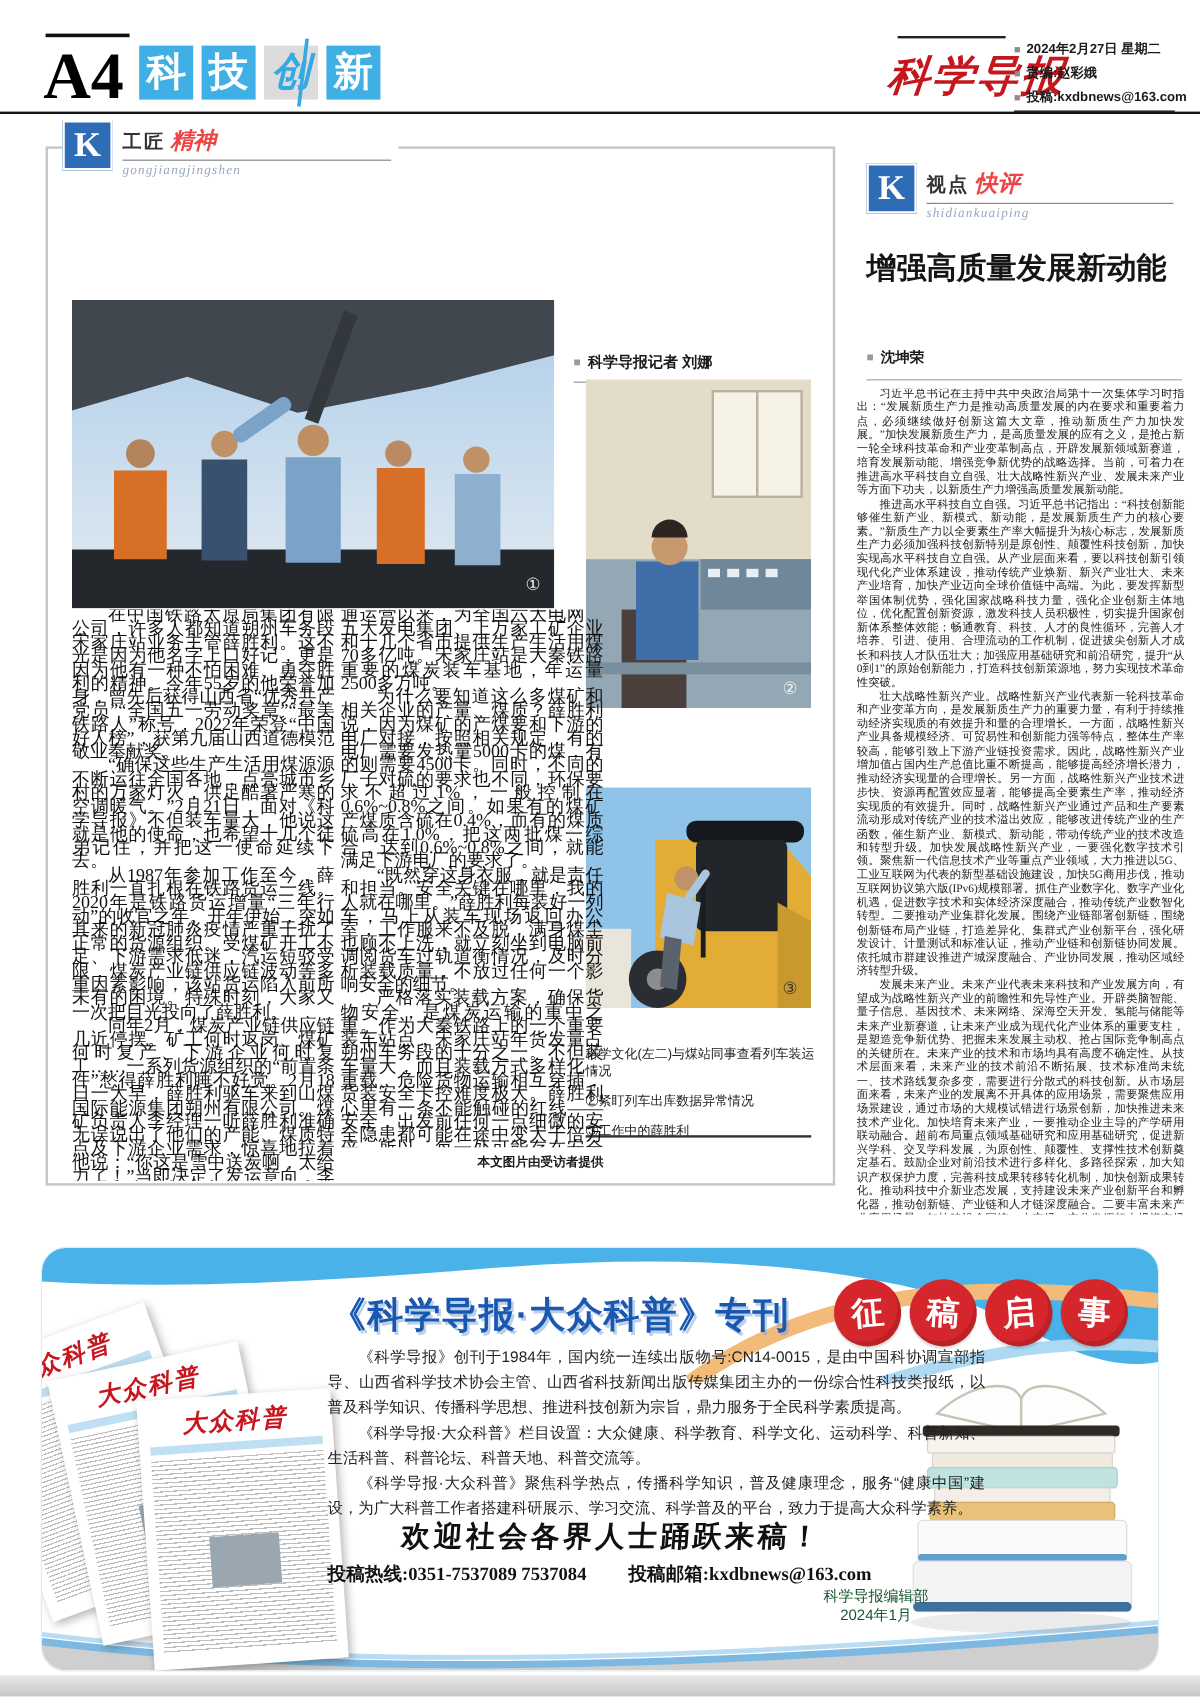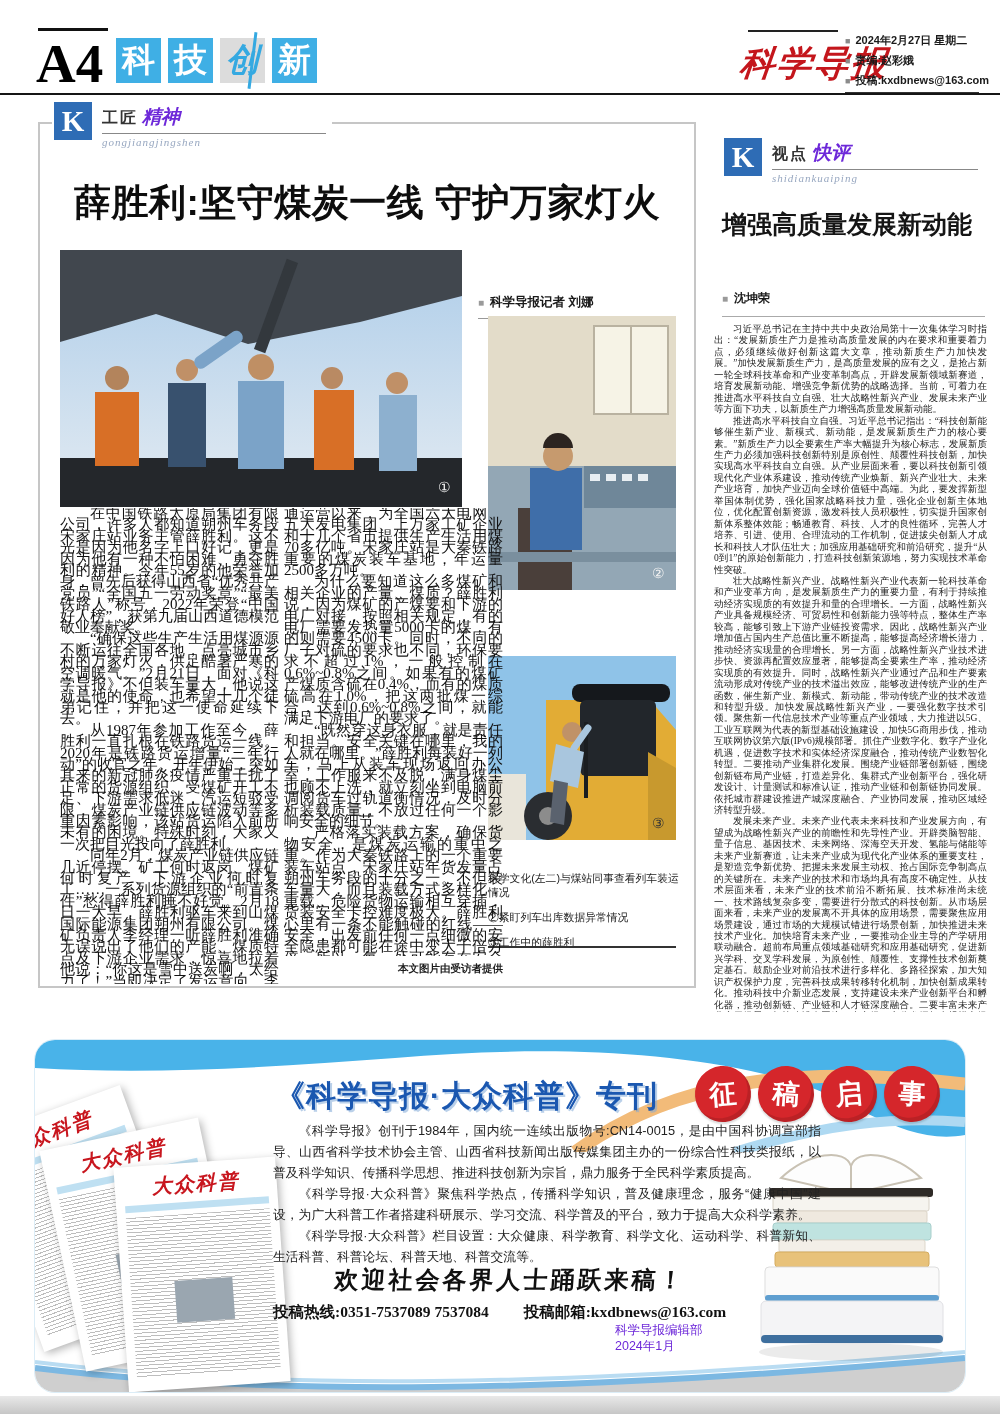--- a/index.html
+++ b/index.html
@@ -26,21 +26,21 @@
 
   
   .kbadge { position:absolute; display:flex; background:#fff; padding:0 6px 0 0; }
   .kbadge .k { width:42px; height:42px; background:#2e6cb5; color:#fff; flex:0 0 42px;
                font-family:"Liberation Serif",serif; font-size:29px; font-weight:bold;
                display:flex; align-items:center; justify-content:center;
                box-shadow: inset 0 0 0 2px #fff, inset 0 0 0 4px #2e6cb5; }
   .kbadge .kright { flex:1; margin-left:8px; padding-top:4px; }
   .kbadge .lbl { display:flex; align-items:baseline; border-bottom:1.5px solid #888; padding-bottom:3px; }
   .kbadge .t1 { font-size:16px; font-weight:700; color:#333; letter-spacing:2px; }
-  .kbadge .t2 { font-size:19px; font-weight:800; font-style:italic; color:#6d28d9; margin-left:4px; font-family:"Liberation Serif",serif; }
+  .kbadge .t2 { font-size:19px; font-weight:800; font-style:italic; color:#ef4444; margin-left:4px; font-family:"Liberation Serif",serif; }
   .kbadge .py { font-size:11px; font-style:italic; color:#97a7c0; font-family:"Liberation Serif",serif; margin-top:2px; letter-spacing:1px; }
 
   
   .main-box { left:38px; top:122px; width:658px; height:866px; border:2px solid #c6c6c6; }
   .badge-main { left:12px; top:-24px; width:280px; }
   .headline { position:absolute; left:0; right:0; top:54px; text-align:center; font-size:37px; font-weight:900;
               color:#0d0d0d; letter-spacing:0.5px; }
   .byline { position:absolute; left:438px; top:170px; width:182px; font-size:12.5px; font-weight:bold;
             border-bottom:1px solid #999; padding-bottom:7px; display:flex; align-items:center; }
   .byline .bullet { color:#9a9a9a; font-size:10px; margin-right:6px; }
@@ -98,21 +98,21 @@
            box-shadow:inset -3px -4px 0 rgba(0,0,0,.12), 0 2px 2px rgba(0,0,0,.15); }
   .stamp:nth-child(odd)  { transform:rotate(-5deg); }
   .stamp:nth-child(even) { transform:rotate(4deg); }
   .ad-text { position:absolute; left:238px; top:80px; width:548px; font-size:12.8px; line-height:21px;
              text-align:justify; color:#222; z-index:5; }
   .ad-text p { text-indent:2em; margin:0; }
   .slogan { position:absolute; left:225px; top:224px; width:500px; text-align:center; font-family:"Liberation Serif",serif;
             font-size:24px; font-weight:900; letter-spacing:3px; color:#101010; transform:skewX(-4deg); z-index:5; }
   .contact { position:absolute; left:238px; top:262px; width:600px; display:flex; gap:35px; z-index:5;
              font-family:"Liberation Serif",serif; font-size:15.5px; font-weight:700; color:#111; white-space:nowrap; }
-  .sign { position:absolute; left:580px; top:282px; width:230px; font-size:12.5px; line-height:16px; color:#6d28d9; z-index:5; }
+  .sign { position:absolute; left:580px; top:282px; width:230px; text-align:center; font-size:12.5px; line-height:16px; color:#14532d; z-index:5; }
   .books { position:absolute; right:14px; top:96px; width:200px; height:235px; z-index:4; }
   .bottom-strip { left:0; top:1396px; width:1000px; height:18px; background:linear-gradient(#e9e9e9,#c6c6c6); }
 </style>
 </head>
 <body>
 
 <div class="page">
 
   <div class="abs topline1"></div>
   <div class="abs pageno">A4</div>
@@ -146,21 +146,20 @@
       <span class="k">K</span>
       <span class="kright">
         <span class="lbl">
           <span class="t1">工匠</span>
           <span class="t2">精神</span>
         </span>
         <span class="py" style="display:block">gongjiangjingshen</span>
       </span>
     </div>
 
-    <h1 class="headline">薛胜利:坚守煤炭一线  守护万家灯火</h1>
 
     <div class="byline">
       <span class="bullet">■</span>
       <span>科学导报记者 刘娜</span>
     </div>
 
     <div class="photo photo1">
       <svg viewBox="0 0 402 257">
         <defs>
           <linearGradient id="sky1" x1="0" y1="0" x2="0" y2="1">
@@ -314,22 +313,22 @@
 
     <div class="stamps">
       <span class="stamp">征</span>
       <span class="stamp">稿</span>
       <span class="stamp">启</span>
       <span class="stamp">事</span>
     </div>
 
     <div class="ad-text">
       <p>《科学导报》创刊于1984年，国内统一连续出版物号:CN14-0015，是由中国科协调宣部指导、山西省科学技术协会主管、山西省科技新闻出版传媒集团主办的一份综合性科技类报纸，以普及科学知识、传播科学思想、推进科技创新为宗旨，鼎力服务于全民科学素质提高。</p>
+      <p>《科学导报·大众科普》栏目设置：大众健康、科学教育、科学文化、运动科学、科普新知、生活科普、科普论坛、科普天地、科普交流等。</p>
       <p>《科学导报·大众科普》聚焦科学热点，传播科学知识，普及健康理念，服务“健康中国”建设，为广大科普工作者搭建科研展示、学习交流、科学普及的平台，致力于提高大众科学素养。</p>
-      <p>《科学导报·大众科普》栏目设置：大众健康、科学教育、科学文化、运动科学、科普新知、生活科普、科普论坛、科普天地、科普交流等。</p>
     </div>
 
     <svg class="books" viewBox="0 0 200 235">
       <ellipse cx="100" cy="216" rx="92" ry="9" fill="rgba(0,0,0,0.08)"></ellipse>
       <path d="M30 42 C58 16 94 12 100 30 C106 12 142 16 170 42 L100 58 Z" fill="#fdfdfd" stroke="#c9c2b4" stroke-width="2"></path>
       <line x1="100" y1="30" x2="100" y2="56" stroke="#c9c2b4" stroke-width="2"></line>
       <rect x="18" y="52" width="164" height="9" rx="3" fill="#2e2a26"></rect>
       <rect x="22" y="61" width="156" height="14" rx="2" fill="#f6f4ef" stroke="#d8d2c6"></rect>
       <rect x="26" y="75" width="150" height="12" rx="2" fill="#efe9df" stroke="#ddd5c8"></rect>
       <rect x="22" y="87" width="158" height="17" rx="3" fill="#bfe3e0" stroke="#a8cfcc"></rect>

